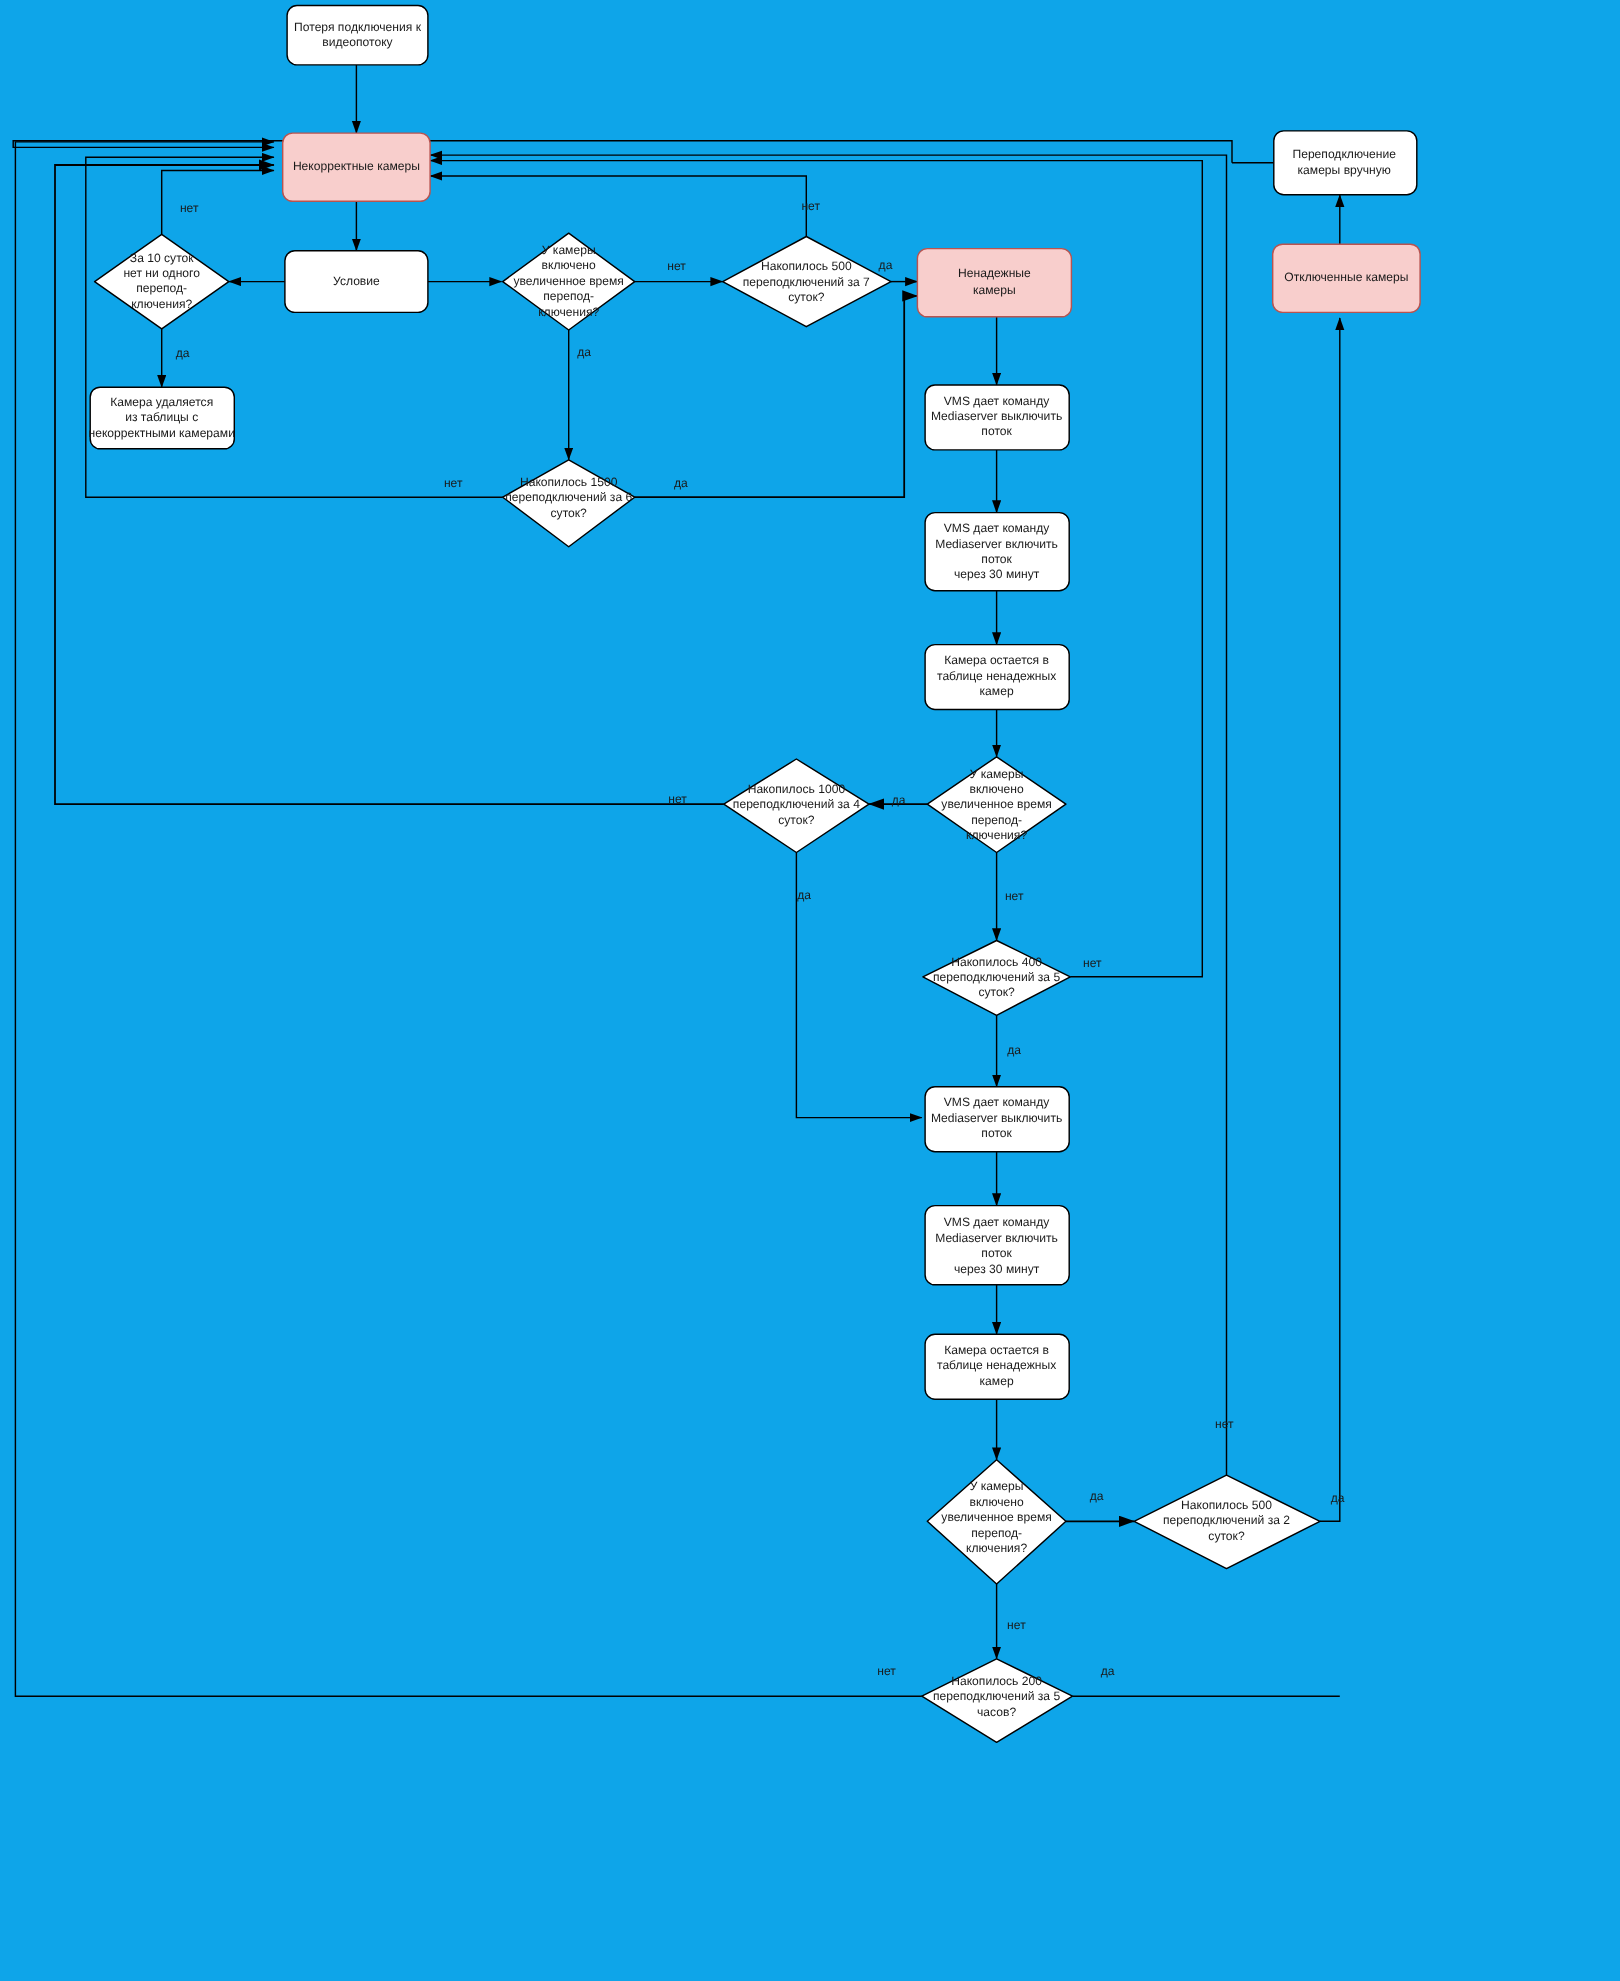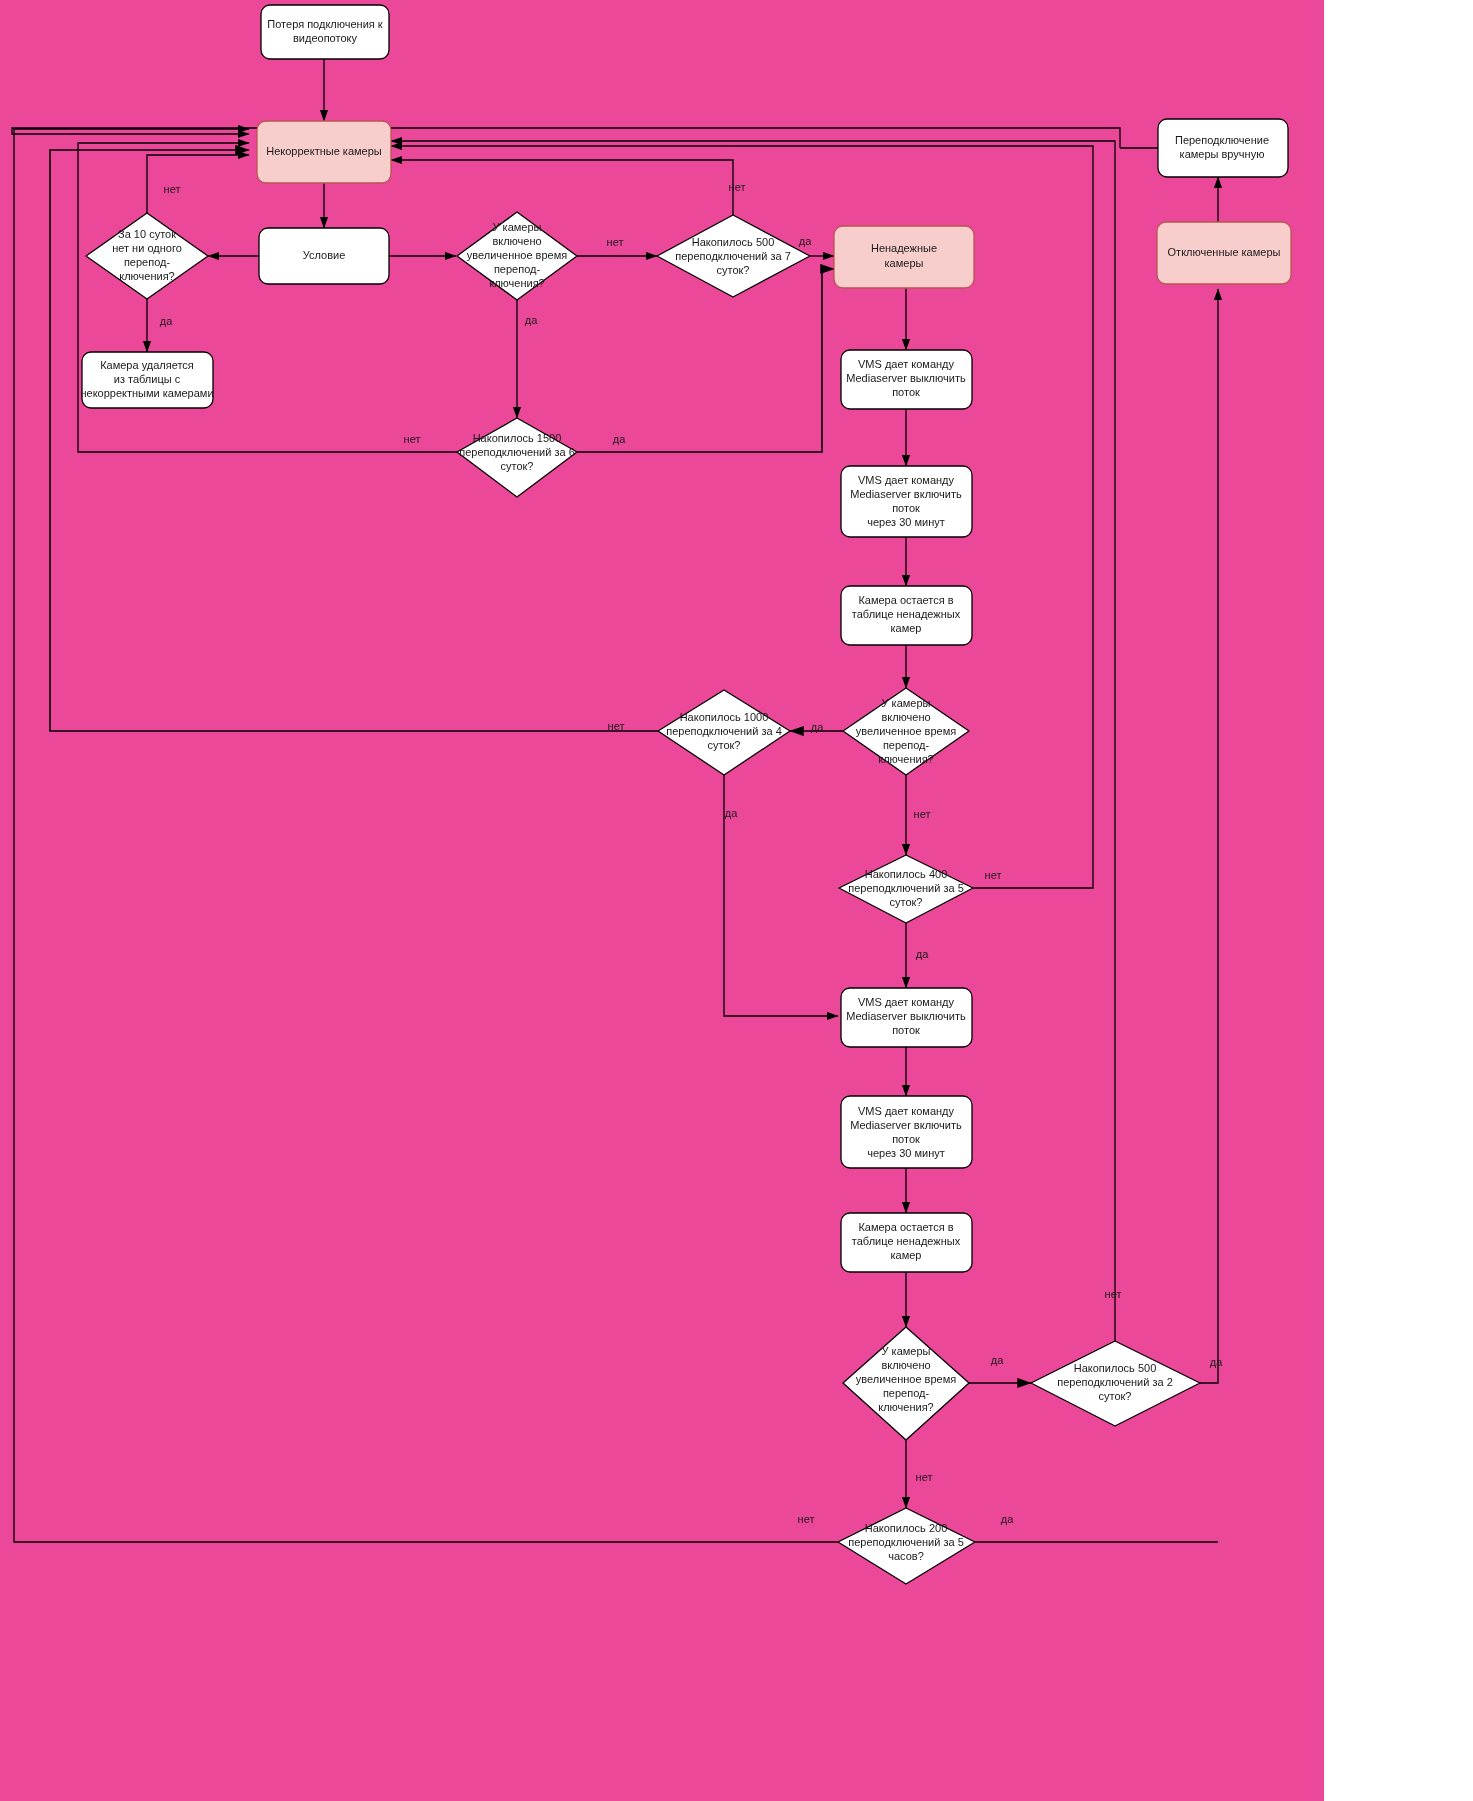--- a/index.html
+++ b/index.html
@@ -2,23 +2,23 @@
 <html><head>
 <meta charset="utf-8">
 <style>
   html, body {
     margin: 0;
     padding: 0;
     background: #ffffff;
   }
   #canvas-wrap {
     position: relative;
-    width: 1324px;
+    width: 1473px;
     height: 1801px;
-    background: #ec4899;
+    background: #0ea5e9;
     font-family: "Liberation Sans", sans-serif;
   }
   svg.flow {
     position: absolute;
     left: 0;
     top: 0;
     width: 1473px;
     height: 1801px;
     overflow: visible;
   }

